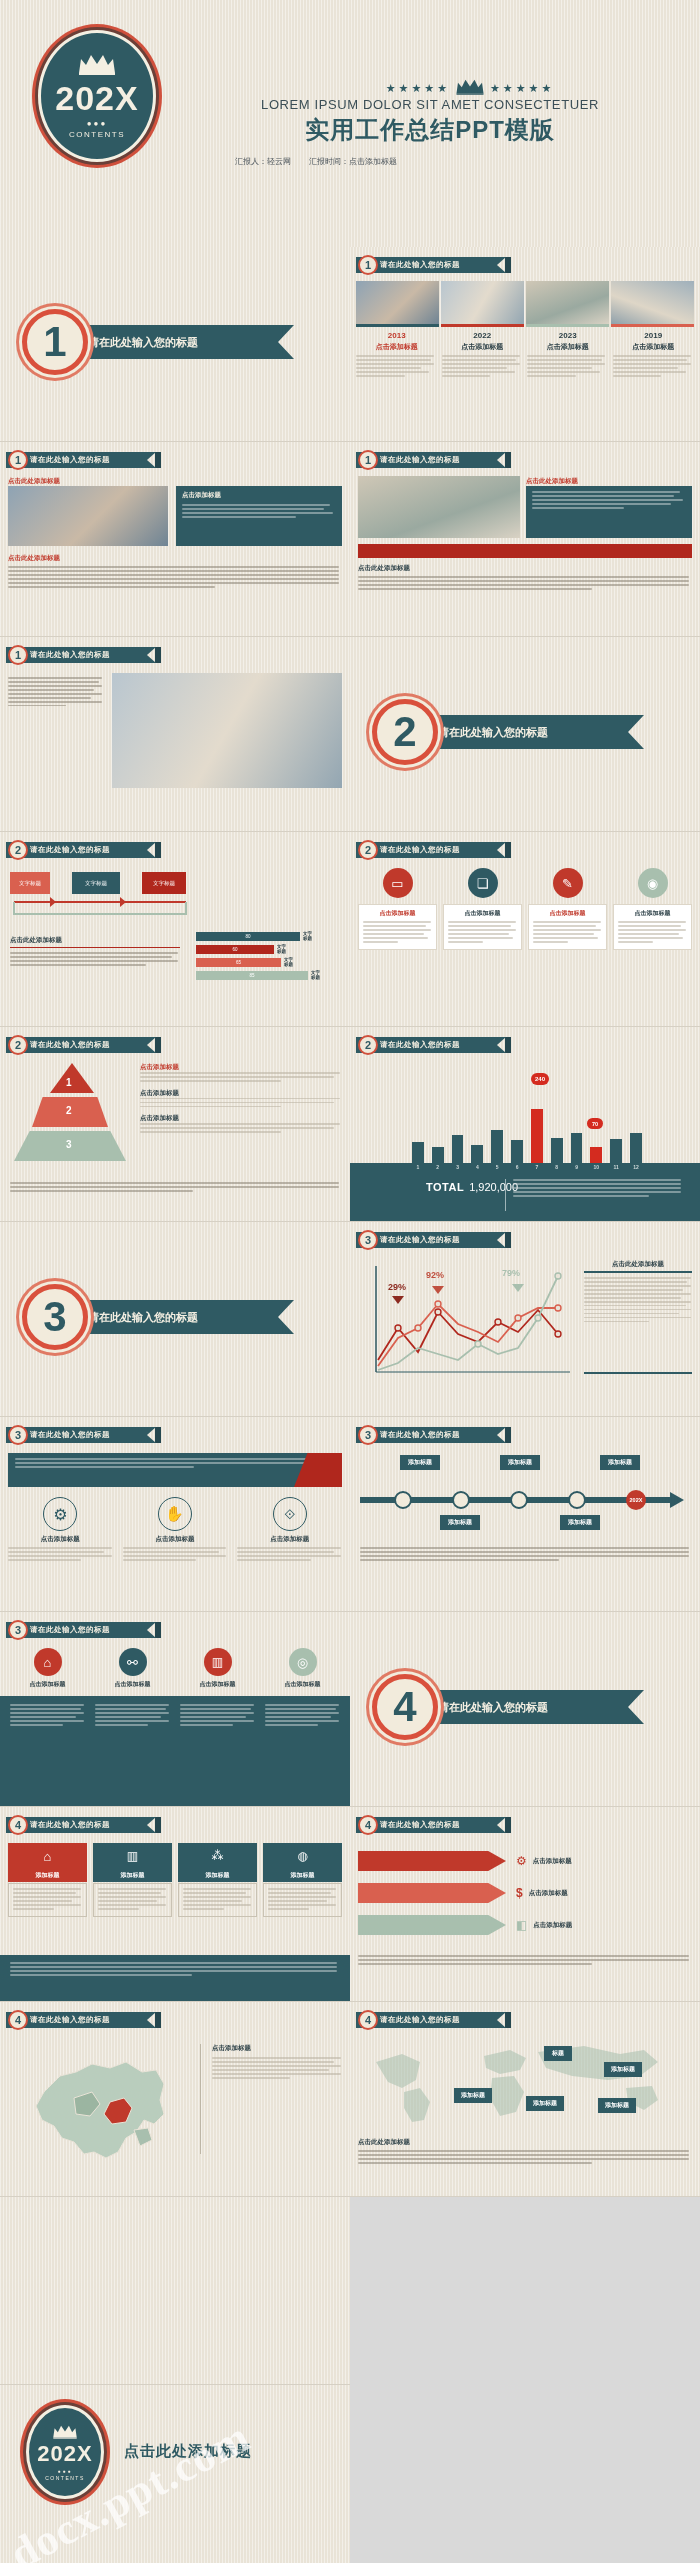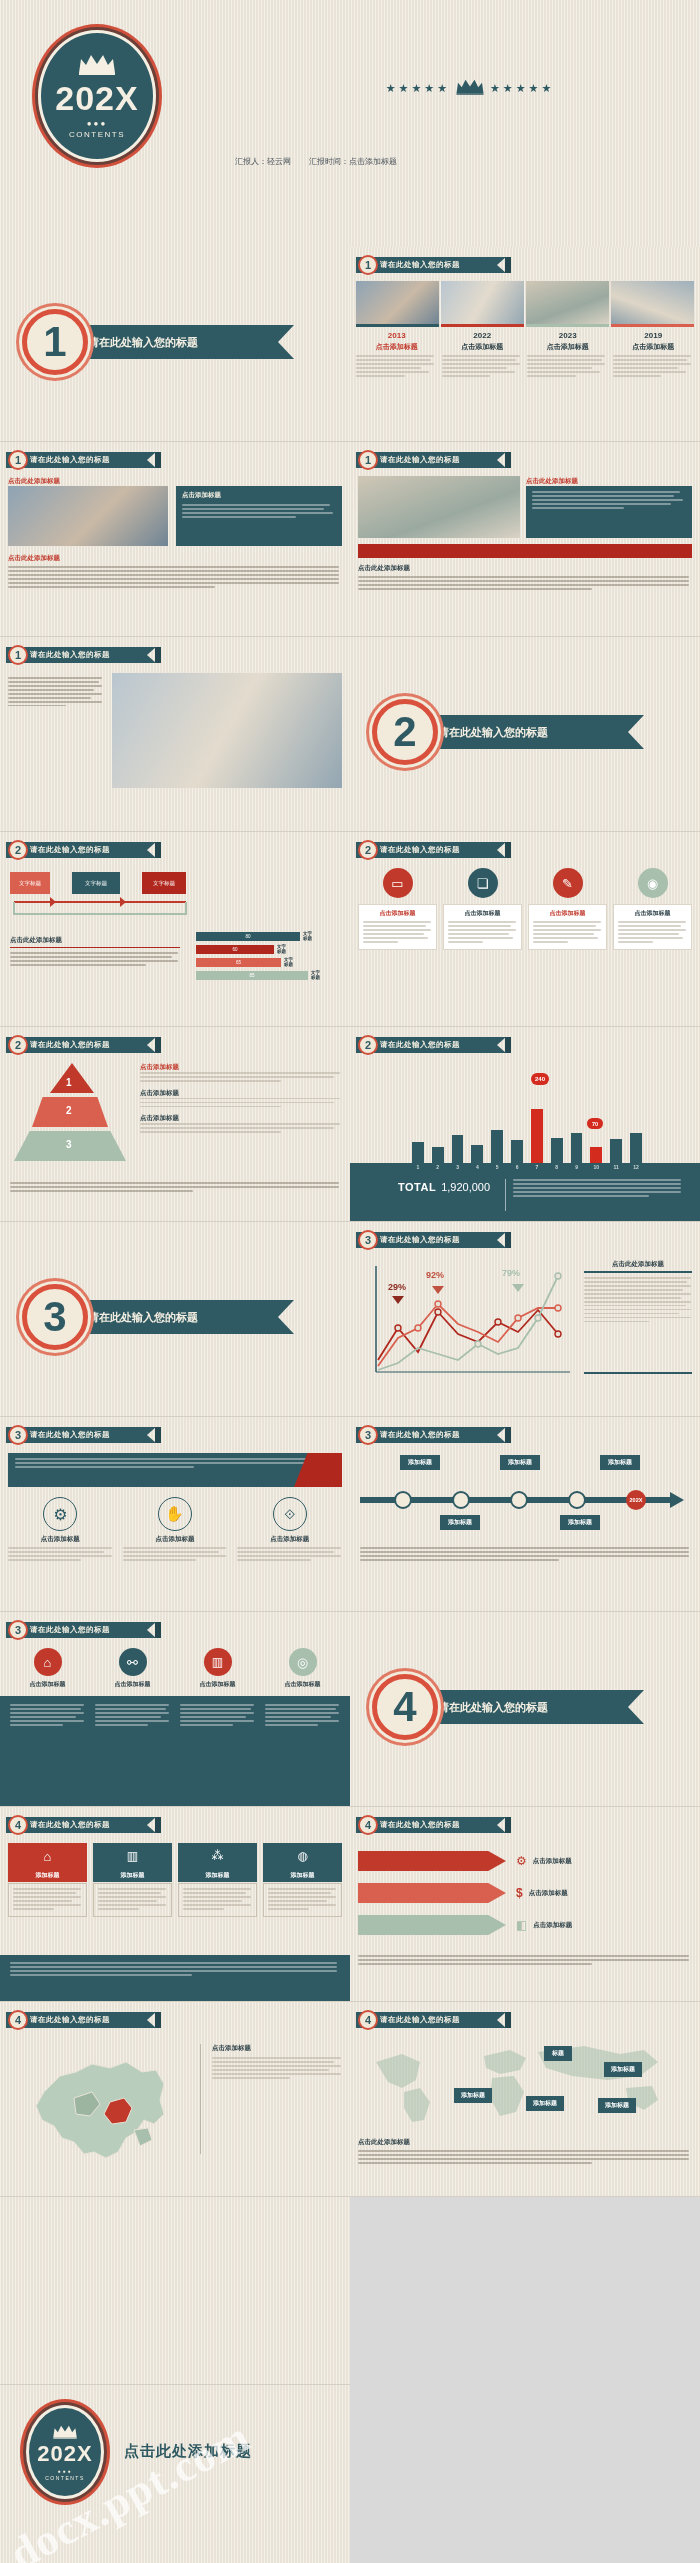--- a/index.html
+++ b/index.html
@@ -122,21 +122,23 @@
       <span style="font-size:11px;letter-spacing:3px;">★★★★★</span>
       <span style="margin:0 2px;">
         <svg width="30" height="17" viewBox="0 0 40 22">
             <path d="M2 20 L4 6 L9 12 L14 2 L20 11 L26 2 L31 12 L36 6 L38 20 Z" fill="#2f5a63"></path>
             <rect x="2" y="20" width="36" height="2" fill="#2f5a63"></rect>
           </svg>
       </span>
       <span style="font-size:11px;letter-spacing:3px;">★★★★★</span>
     </div>
 
-
+    <div style="position:absolute;left:170px;top:97px;width:520px;text-align:center;color:#3b4e56;font-size:13px;letter-spacing:.6px;">LOREM IPSUM DOLOR SIT AMET CONSECTETUER</div>
+
+    <div style="position:absolute;left:170px;top:114px;width:520px;text-align:center;color:#2f5a63;font-size:24px;font-weight:bold;letter-spacing:1px;">实用工作总结PPT模版</div>
 
     <div style="position:absolute;left:235px;top:156px;display:flex;gap:18px;color:#4a535a;font-size:8px;font-family:'Liberation Serif',serif;">
       <span>汇报人：轻云网</span>
       <span>汇报时间：点击添加标题</span>
     </div>
   </div>
 
   <div class="slide left" style="top:247px;">
     <div class="divnum" style="left:22px;top:62px;">1</div>
     <div class="divbar" style="left:34px;top:78px;width:260px;">
@@ -505,21 +507,21 @@
         <span style="flex:1;text-align:center">4</span>
           <span style="flex:1;text-align:center">5</span>
           <span style="flex:1;text-align:center">6</span>
         <span style="flex:1;text-align:center">7</span>
           <span style="flex:1;text-align:center">8</span>
           <span style="flex:1;text-align:center">9</span>
         <span style="flex:1;text-align:center">10</span>
           <span style="flex:1;text-align:center">11</span>
           <span style="flex:1;text-align:center">12</span>
       </div>
-      <div style="position:absolute;left:48px;top:18px;display:flex;align-items:baseline;gap:5px;color:#fff;">
+      <div style="position:absolute;left:76px;top:18px;display:flex;align-items:baseline;gap:5px;color:#fff;">
         <span style="font-size:11px;font-weight:bold;letter-spacing:.5px;">TOTAL</span>
         <span style="font-size:11px;">1,920,000</span>
       </div>
       <div style="position:absolute;left:155px;top:16px;width:1px;height:32px;background:#9fb4b8;"></div>
       <div class="lines white" style="position:absolute;left:163px;top:16px;width:170px;">
           <span style="width:99%"></span>
           <span style="width:99%"></span>
           <span style="width:99%"></span>
           <span style="width:99%"></span>
           <span style="width:80%"></span>

